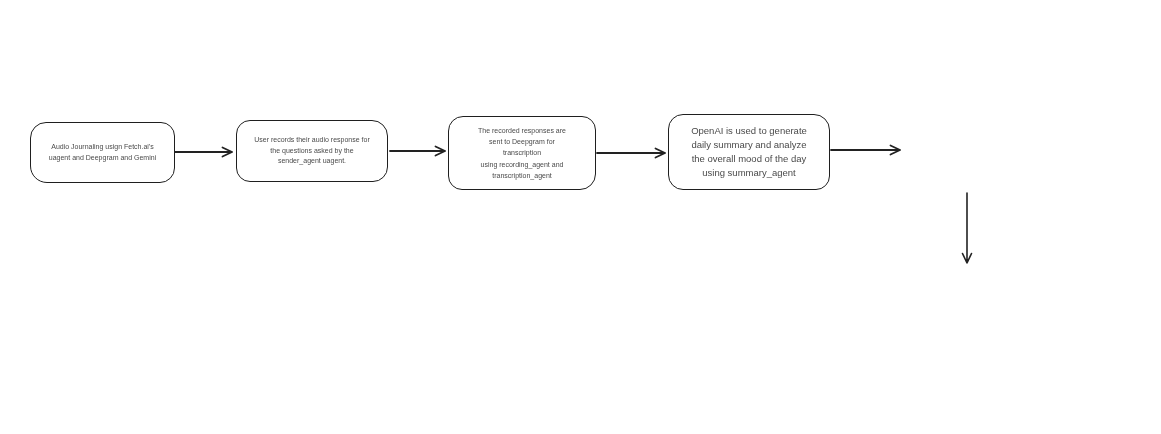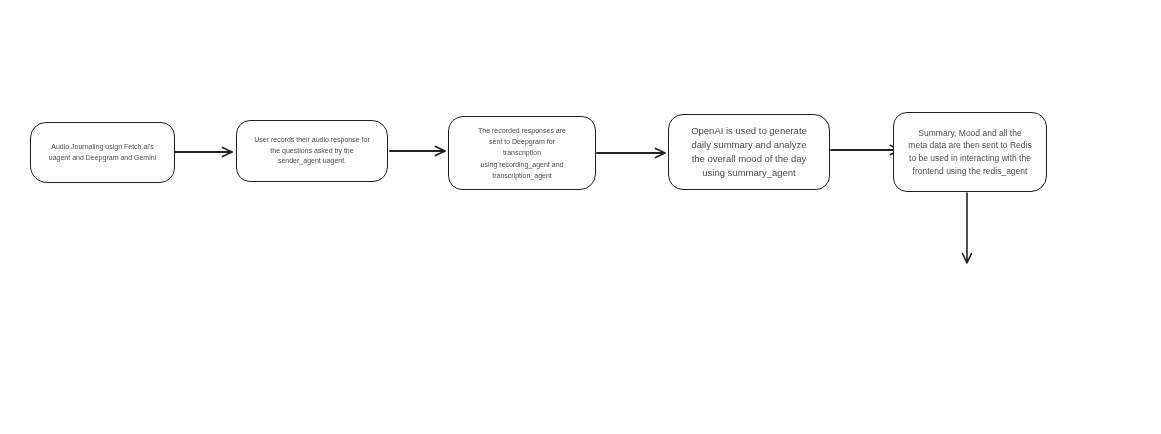--- a/index.html
+++ b/index.html
@@ -83,21 +83,15 @@
 transcription_agent</span>
   </div>
 
   <div class="node" id="node-4">
     <span class="label">OpenAI is used to generate
 daily summary and analyze
 the overall mood of the day
 using summary_agent</span>
   </div>
 
-  <div class="node" id="node-5">
-    <span class="label">Summary, Mood and all the
-meta data are then sent to Redis
-to be used in interacting with the
-frontend using the redis_agent</span>
-  </div>
 
 
 </div>
 
 </body></html>

